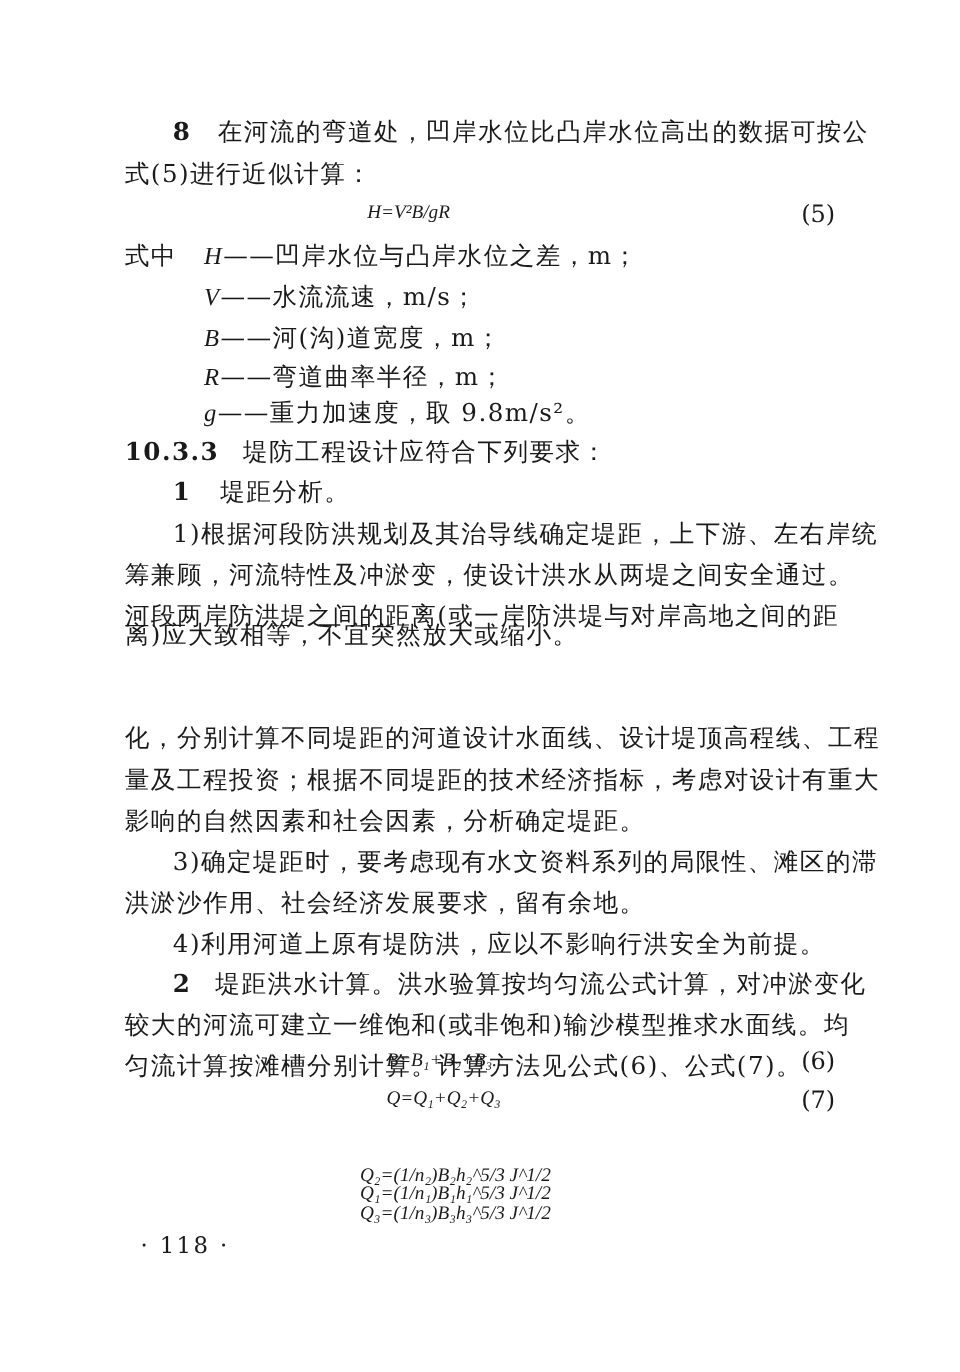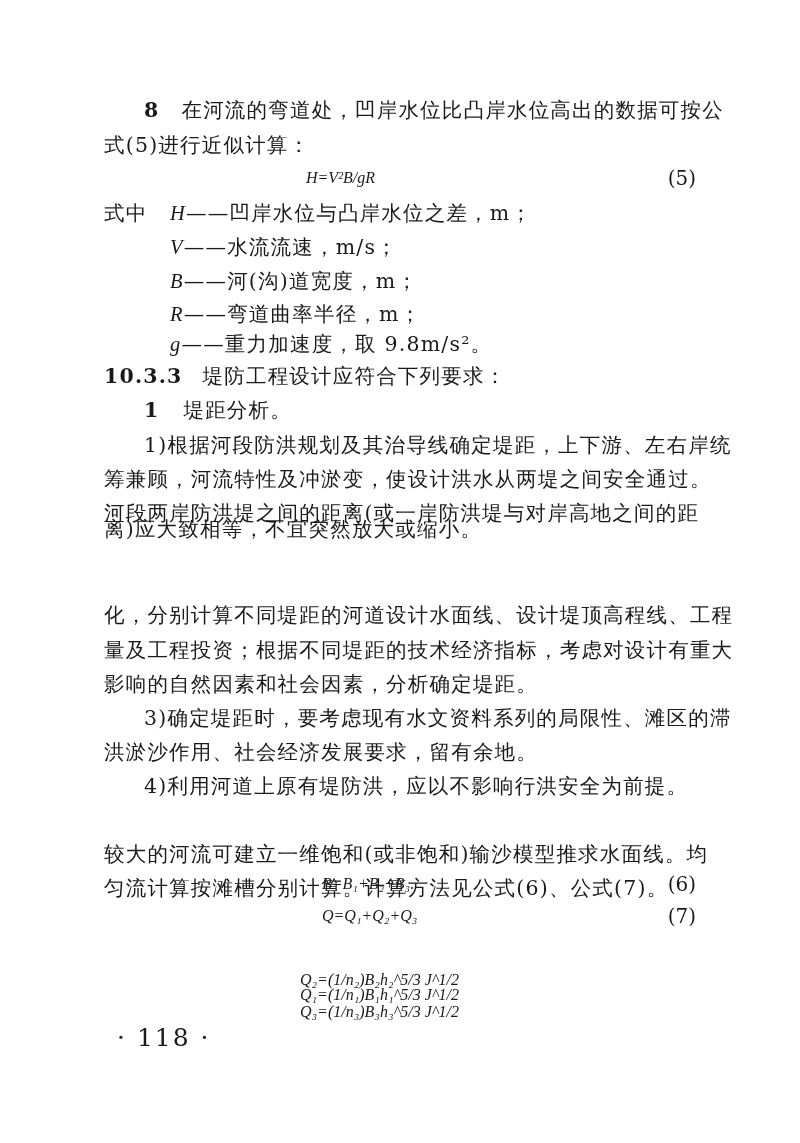--- a/index.html
+++ b/index.html
@@ -50,21 +50,21 @@
       justify-content: space-between;
     }
     .var-label {
       font-family: "Liberation Serif", serif;
       font-style: italic;
     }
     .page-number {
       position: absolute;
       left: 117px;
       top: 1026px;
-      font-size: 25px;
+      font-size: 19px;
       line-height: 24px;
       letter-spacing: 2px;
     }
   </style>
 </head>
 <body>
 
 <div class="page">
 
   <div class="line indent justify" style="top:96px; left:144px; width:572px;">
@@ -113,20 +113,23 @@
 
   <div class="line" style="top:601px;">化，分别计算不同堤距的河道设计水面线、设计堤顶高程线、工程</div>
   <div class="line" style="top:636px;">量及工程投资；根据不同堤距的技术经济指标，考虑对设计有重大</div>
   <div class="line" style="top:670px;">影响的自然因素和社会因素，分析确定堤距。</div>
 
   <div class="line indent" style="top:704px;">3)确定堤距时，要考虑现有水文资料系列的局限性、滩区的滞</div>
   <div class="line" style="top:738px;">洪淤沙作用、社会经济发展要求，留有余地。</div>
 
   <div class="line indent" style="top:772px;">4)利用河道上原有堤防洪，应以不影响行洪安全为前提。</div>
 
+  <div class="line indent" style="top:806px;">
+    <span class="bold-num" style="margin-right:20px;">2</span><span>堤距洪水计算。洪水验算按均匀流公式计算，对冲淤变化</span>
+  </div>
   <div class="line" style="top:840px;">较大的河流可建立一维饱和(或非饱和)输沙模型推求水面线。均</div>
   <div class="line" style="top:874px;">匀流计算按滩槽分别计算。计算方法见公式(6)、公式(7)。</div>
 
   <div class="formula" style="left:322px; top:870px;"><i>B=B₁+B₂+B₃.</i></div>
   <div class="eqno" style="top:870px;">(6)</div>
 
   <div class="formula" style="left:322px; top:902px;"><i>Q=Q₁+Q₂+Q₃</i></div>
   <div class="eqno" style="top:902px;">(7)</div>
 
   <div class="formula" style="left:300px; top:934px;margin-top:47px;"><i>Q₁=(1/n₁)B₁h₁^5/3 J^1/2</i></div>

